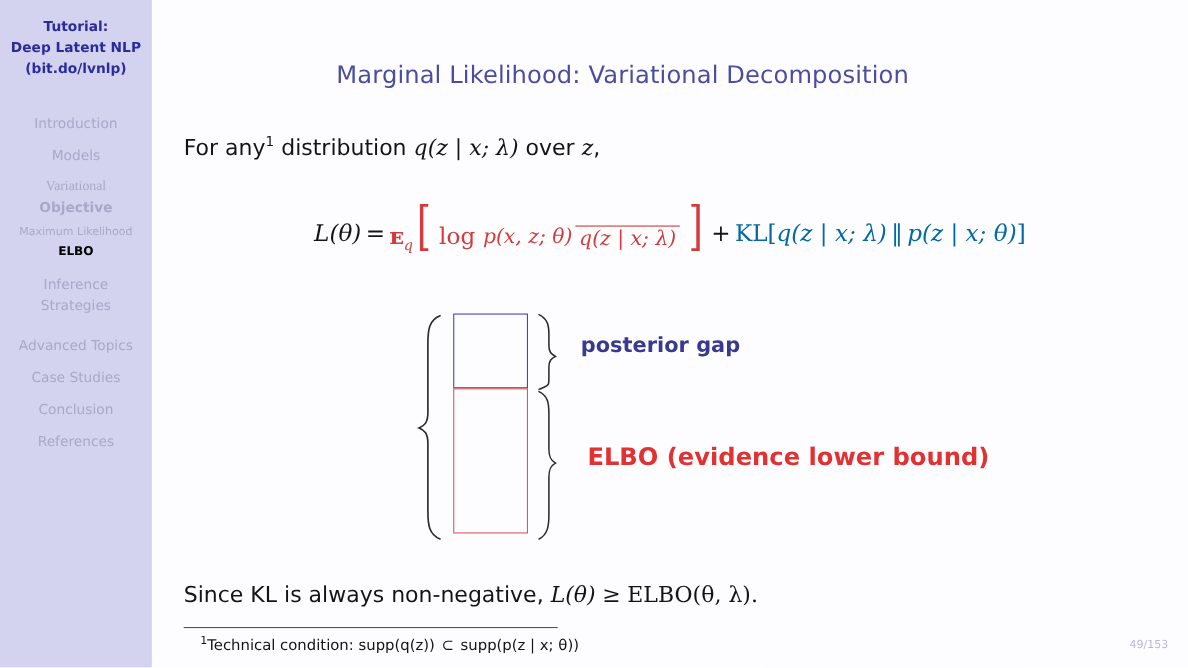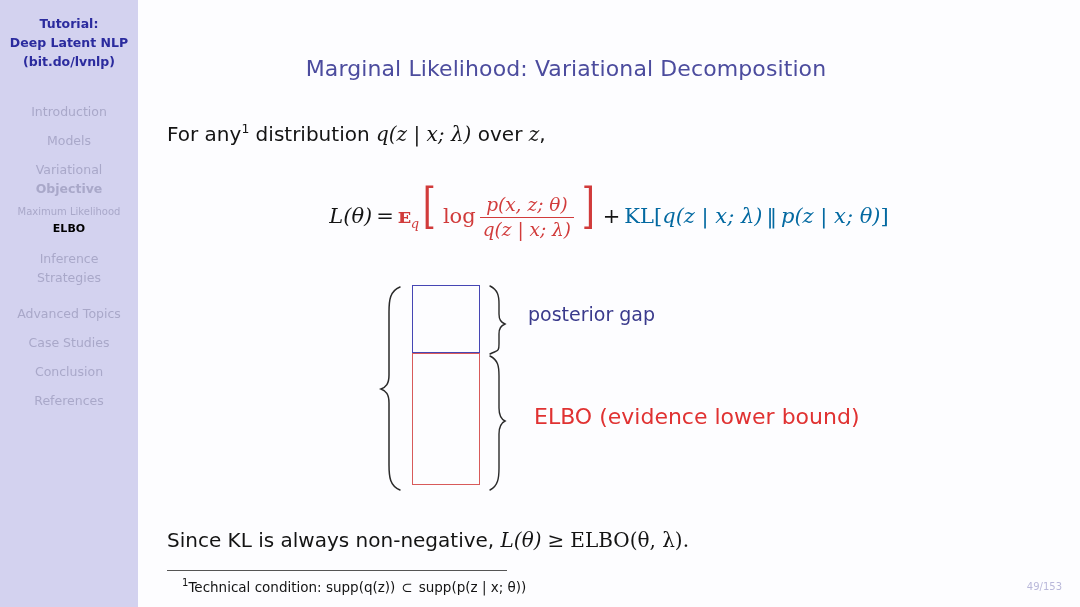--- a/index.html
+++ b/index.html
@@ -125,21 +125,21 @@
     font-family: "DejaVu Serif", serif;
     font-size: 48px;
     font-weight: 200;
     line-height: 0.62;
     display: inline-block;
     transform: scaleX(0.7);
     margin: 0 1px;
   }
   .frac {
     display: inline-flex;
-    flex-direction: column;
+    flex-direction: row;
     align-items: center;
     vertical-align: middle;
     margin: 0 4px;
     font-size: 18.5px;
     line-height: 1.18;
   }
   .frac .num { padding: 0 3px 1px 3px; }
   .frac .den { padding: 1px 3px 0 3px; border-top: 1.2px solid #d13b3b; }
   .op { padding: 0 4px; }
   .sub {
@@ -148,20 +148,21 @@
     font-style: italic;
   }
 
   
   #diagram {
     position: absolute;
     left: 0; top: 0;
     width: 942px;
     height: 426px;
     pointer-events: none;
+    font-weight: bold;
   }
   #box-gap {
     position: absolute;
     left: 274px; top: 285px;
     width: 68px; height: 68px;
     border: 1.6px solid #4646b4;
     background: transparent;
     box-sizing: border-box;
   }
   #box-elbo {
@@ -231,21 +232,21 @@
 
     <div id="sidebar-title">
       <div>Tutorial:</div>
       <div>Deep Latent NLP</div>
       <div>(bit.do/lvnlp)</div>
     </div>
 
     <div class="nav-list">
       <div class="nav-section">Introduction</div>
       <div class="nav-section">Models</div>
-      <div class="nav-section" style="padding-bottom:0;">Variational</div>
+      <div class="nav-section" style="padding-bottom:0;font-family:Liberation Serif, serif;">Variational</div>
       <div class="nav-section" style="padding-top:0;font-weight:bold;">Objective</div>
       <div class="nav-sub">Maximum Likelihood</div>
       <div class="nav-sub active">ELBO</div>
       <div class="nav-section" style="padding-bottom:0;padding-top:12px;">Inference</div>
       <div class="nav-section" style="padding-top:0;">Strategies</div>
       <div class="nav-section" style="padding-top:12px;">Advanced Topics</div>
       <div class="nav-section">Case Studies</div>
       <div class="nav-section">Conclusion</div>
       <div class="nav-section">References</div>
     </div>

